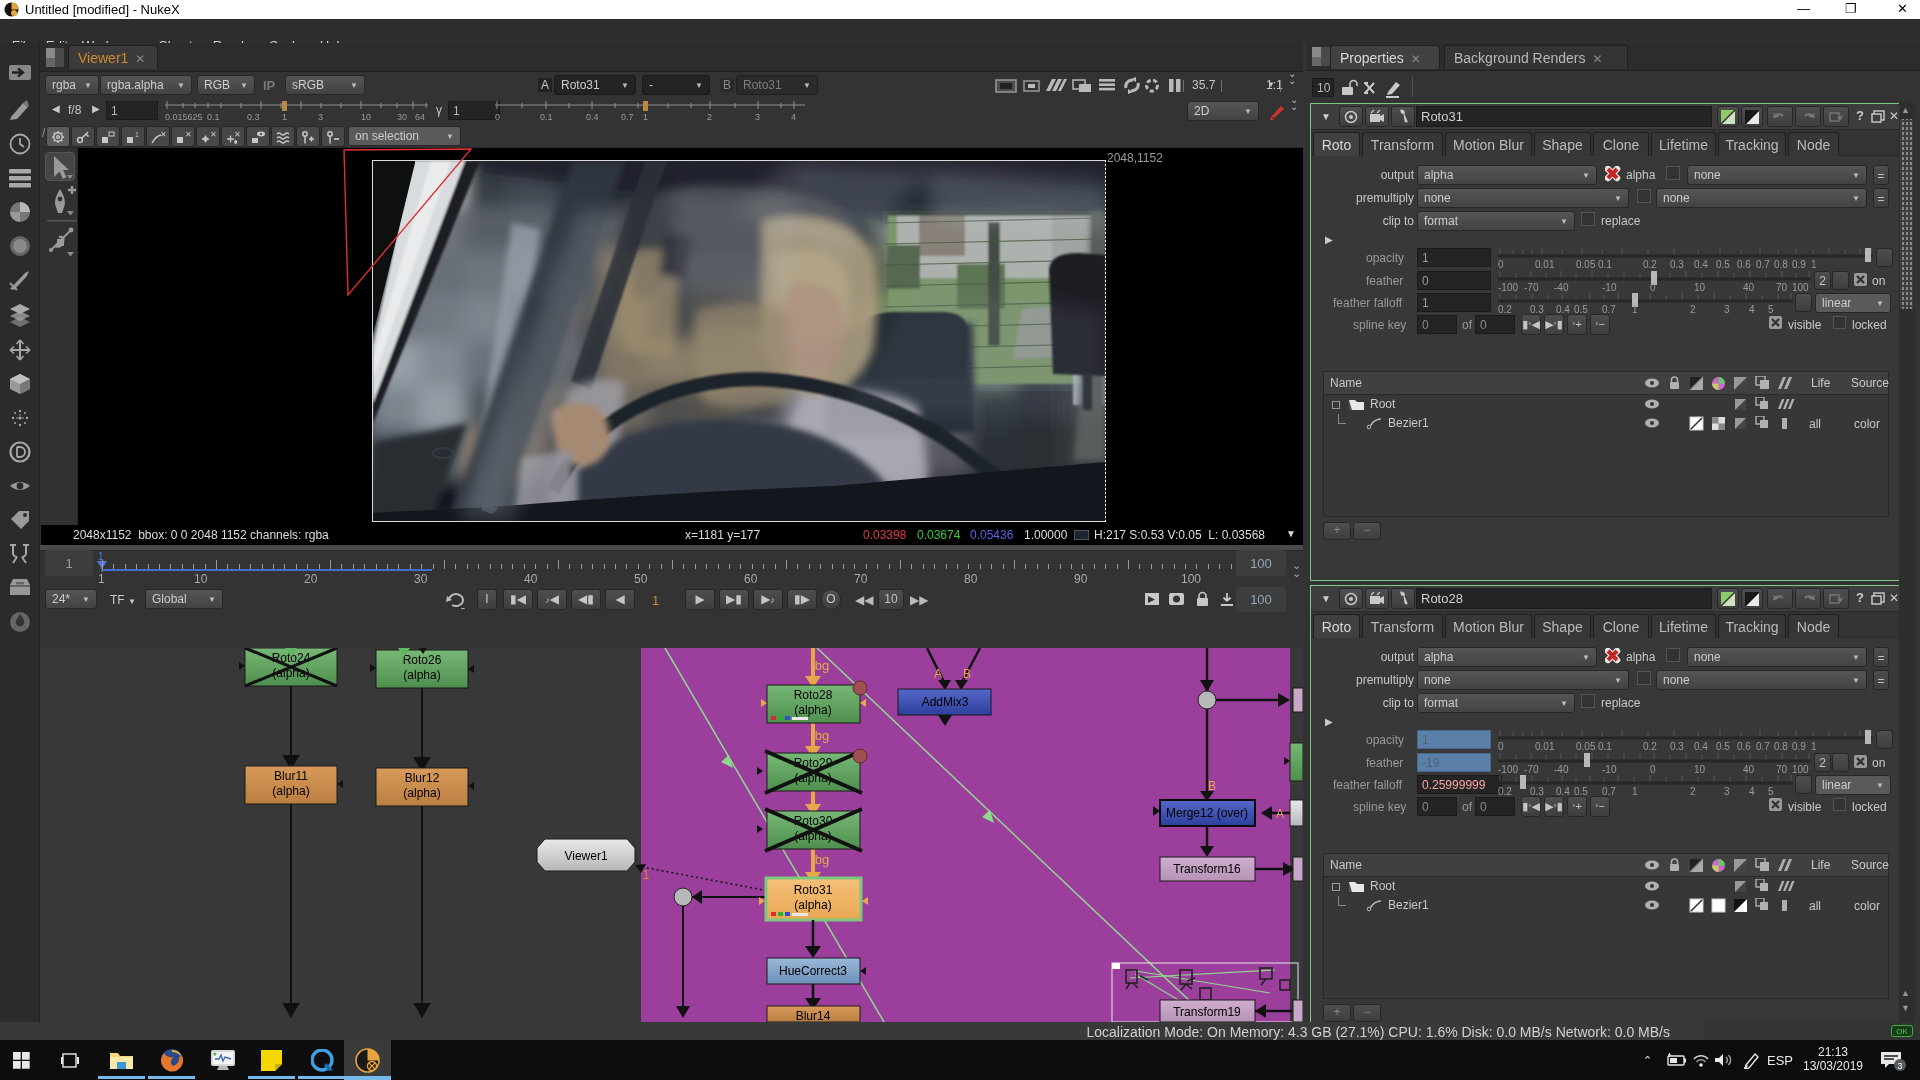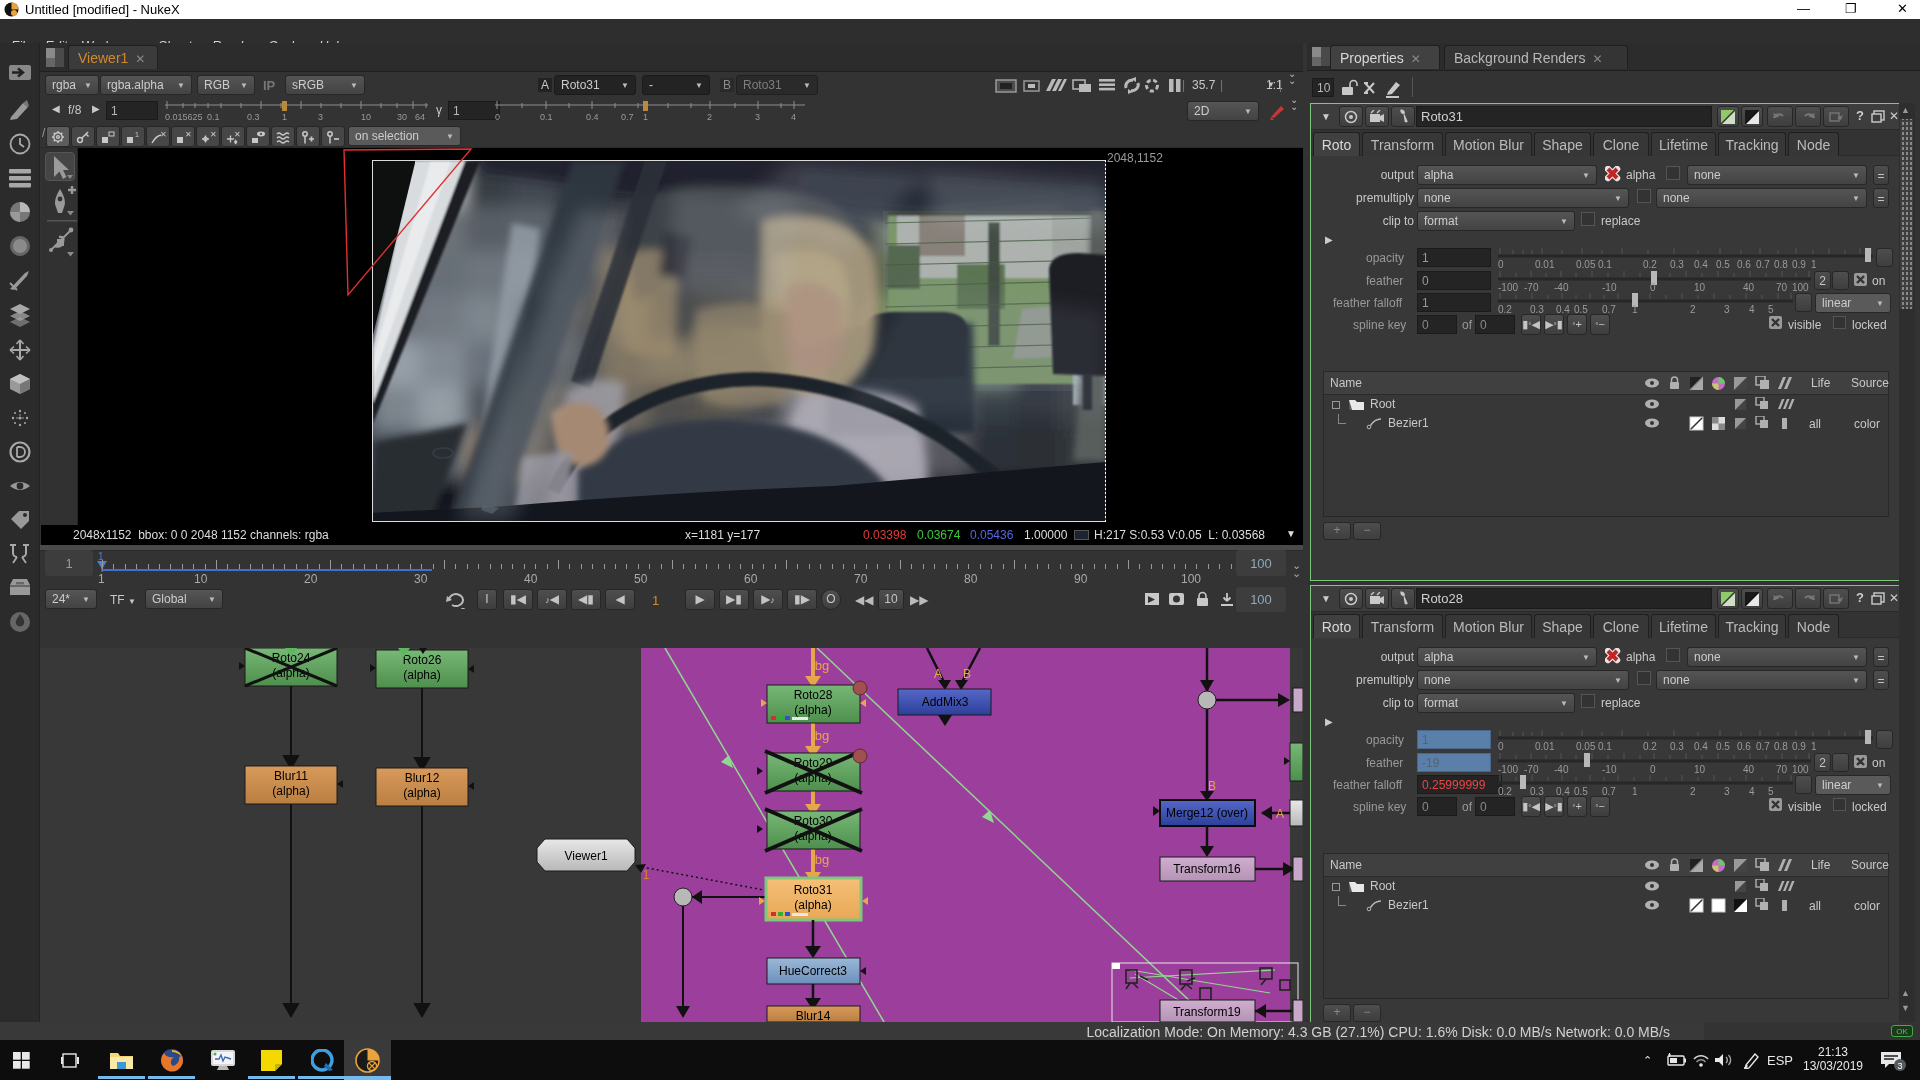--- a/index.html
+++ b/index.html
@@ -1541,21 +1541,21 @@
       </svg>
       <div class="tbtn" style="left:503px;top:167px;width:17px;height:19px;padding-top:2px">2</div>
       <div class="tbtn" style="left:521px;top:167px;width:17px;height:19px"></div>
       <svg class="abs" style="left:543px;top:169px" width="14" height="14">
           <rect width="13" height="13" rx="2" fill="#9a9a9a"></rect>
           <path d="M3 3 L10 10 M10 3 L3 10" stroke="#333" stroke-width="2.4"></path>
         </svg>
       <div class="lbl" style="left:561px;top:170px">on</div>
 
       <div class="lbl" style="left:22px;top:192px;color:#999">feather falloff</div>
-      <div class="inp" style="left:106px;top:189px;width:85px;color:#ef4444">0.25999999</div>
+      <div class="inp" style="left:106px;top:189px;width:85px;color:#fca5a5">0.25999999</div>
       <svg class="abs" style="left:187px;top:187px" width="295" height="24">
         <line x1="0" y1="10" x2="295" y2="10" stroke="#272727" stroke-width="3"></line>
         <g stroke="#555" stroke-width="1">
             <line x1="2" y1="2" x2="2" y2="8"></line>
             <line x1="18" y1="4" x2="18" y2="8"></line>
             <line x1="34" y1="2" x2="34" y2="8"></line>
             <line x1="50" y1="4" x2="50" y2="8"></line>
             <line x1="64" y1="2" x2="64" y2="8"></line>
             <line x1="78" y1="4" x2="78" y2="8"></line>
             <line x1="92" y1="2" x2="92" y2="8"></line>

